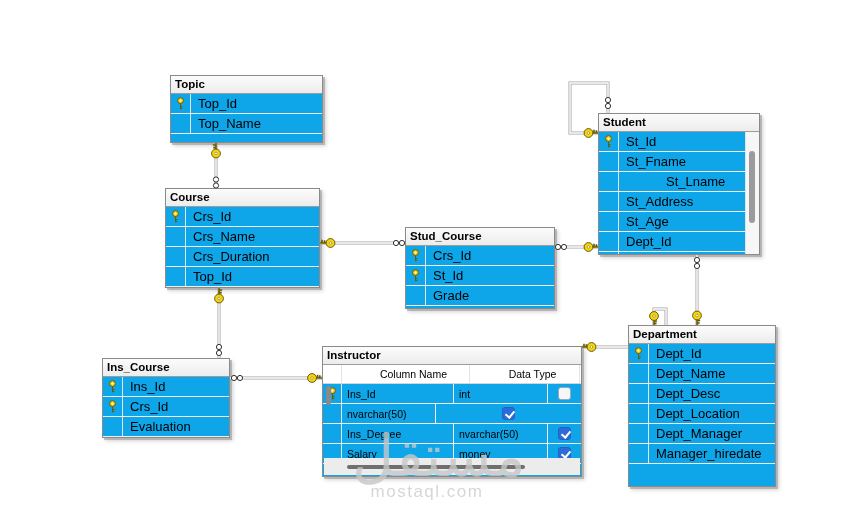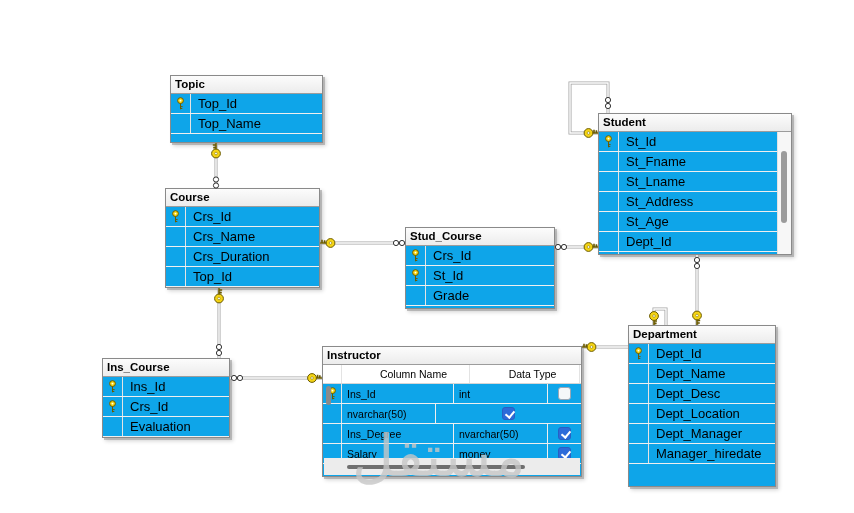--- a/index.html
+++ b/index.html
@@ -220,39 +220,39 @@
           </span>
         </span>
       <span class="nm">St_Id</span>
     </div>
     <div class="row">
       <span class="sel"></span>
       <span class="nm">Grade</span>
     </div>
   </div>
 
-  <div class="tbl" style="left:598px;top:113px;width:194px;height:142px;">
+  <div class="tbl" style="left:598px;top:113px;width:162px;height:142px;">
     <div class="tbl-header">Student</div>
     <div class="row" style="padding-right:14px;">
       <span class="sel">
           <span class="keyicon">
             <svg width="9" height="13" viewBox="0 0 9 13">
               <circle cx="4.5" cy="3.6" r="2.9" fill="#f5d414" stroke="#6b5b00"></circle>
               <circle cx="4.5" cy="3.6" r="0.9" fill="#fff"></circle>
               <path d="M4.5 6.5 V12.3 M4.5 9.6 H6.6 M4.5 11.5 H6.3" stroke="#6b5b00" fill="none"></path>
             </svg>
           </span>
         </span>
       <span class="nm">St_Id</span>
     </div>
     <div class="row" style="padding-right:14px;">
       <span class="sel"></span>
       <span class="nm">St_Fname</span>
     </div>
-    <div class="row" style="">
+    <div class="row" style="gap:40px;">
       <span class="sel"></span>
       <span class="nm">St_Lname</span>
     </div>
     <div class="row" style="padding-right:8px;">
       <span class="sel"></span>
       <span class="nm">St_Address</span>
     </div>
     <div class="row" style="padding-right:19px;">
       <span class="sel"></span>
       <span class="nm">St_Age</span>
@@ -386,15 +386,16 @@
         </span>
     </div>
     <div class="vthumb" style="position:absolute;right:4px;top:39px;height:19px;width:5px;background:#8a8a8a;z-index:3;"></div>
     <div class="hscroll" style="bottom:1px;">
       <div class="hthumb" style="left:23px;width:178px;"></div>
     </div>
   </div>
 
   <div class="watermark" style="left:352px;top:432px;width:150px;">
     <div class="wm-logo">مستقل</div>
+    <div class="wm-domain">mostaql.com</div>
   </div>
 
 </div>
 
 </body></html>

